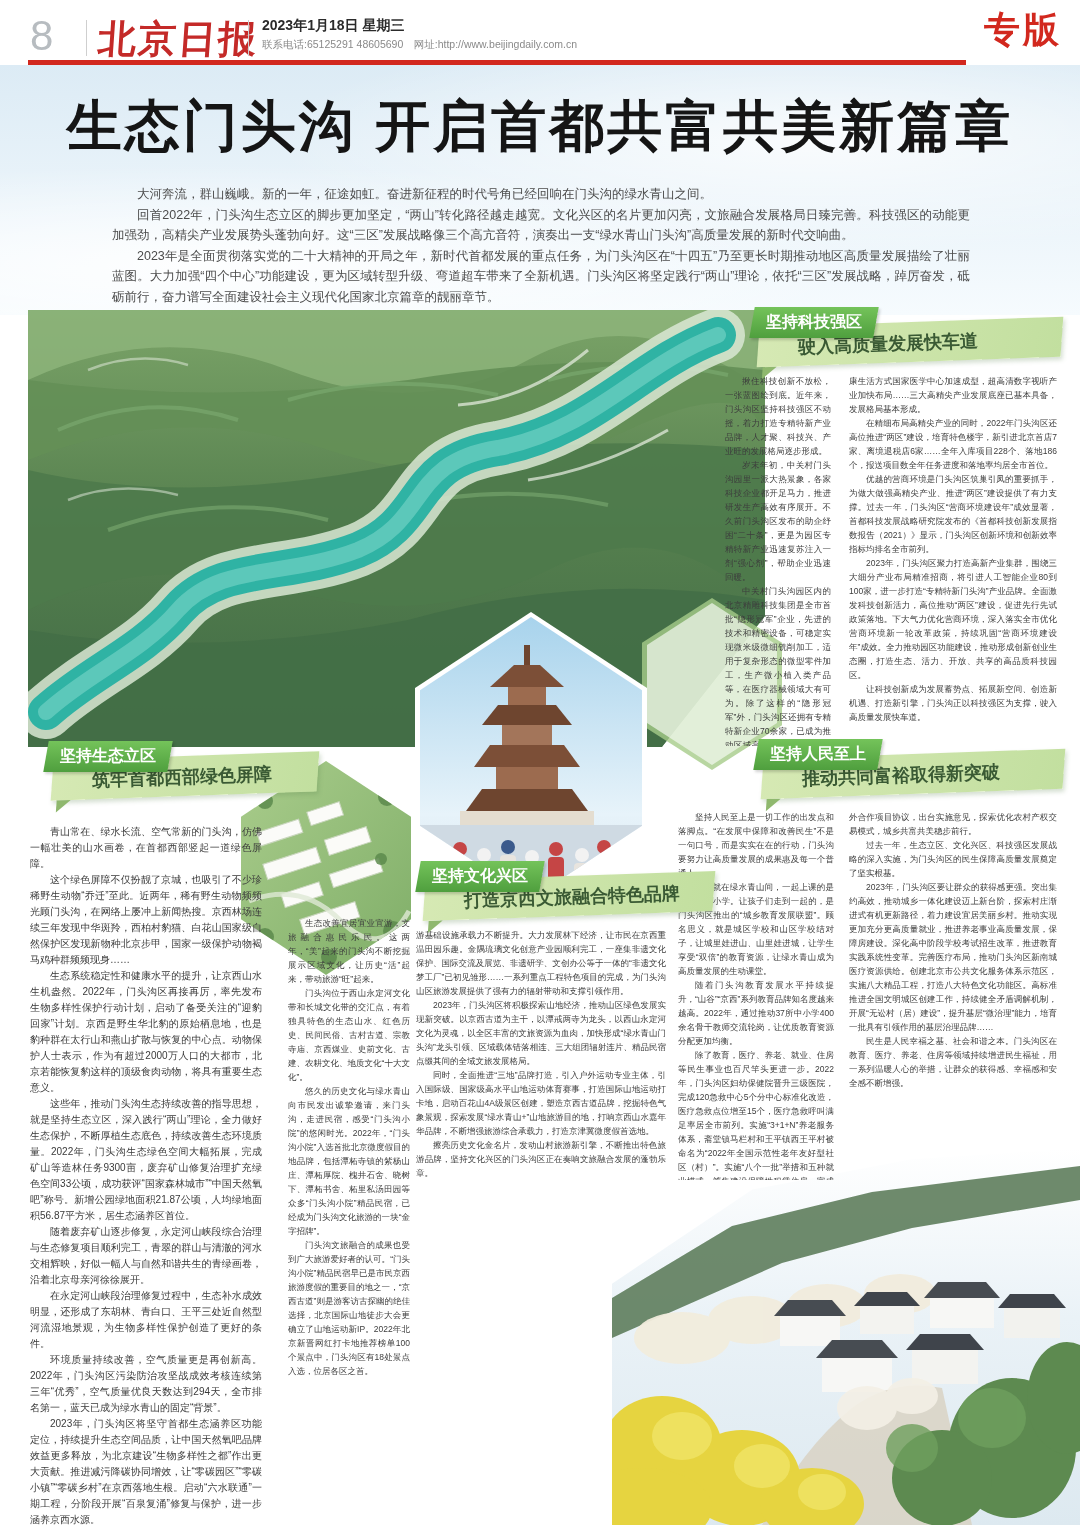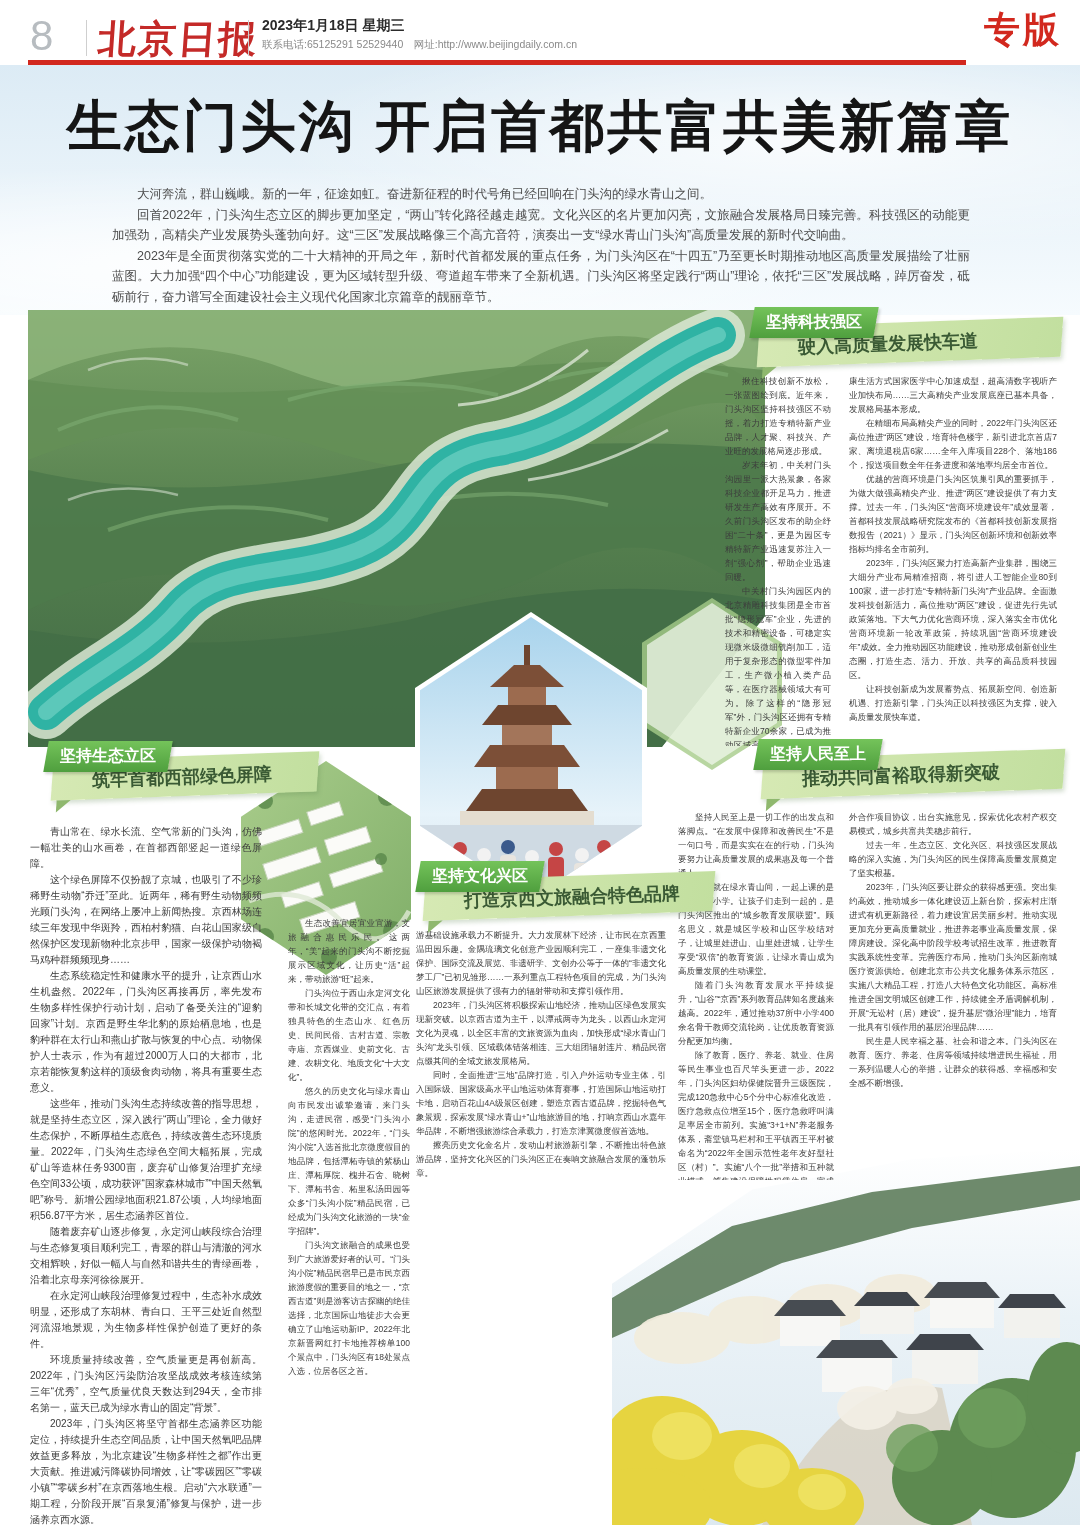--- a/index.html
+++ b/index.html
@@ -66,21 +66,21 @@
 </head>
 <body>
 
 <div id="page">
 
   <div class="pageno">8</div>
   <div class="vline" style="left:86px;"></div>
   <div class="paper-logo">北京日报</div>
   <div class="vline" style="left:248px;"></div>
   <div class="mast-date">2023年1月18日 星期三</div>
-  <div class="mast-contact">联系电话:65125291 52529440　网址:http://www.beijingdaily.com.cn</div>
+  <div class="mast-contact">联系电话:65125291 48605690　网址:http://www.beijingdaily.com.cn</div>
   <div class="edition">专版</div>
   <div class="redrule"></div>
 
   <div class="sky"></div>
   <div class="headline">生态门头沟  开启首都共富共美新篇章</div>
   <div class="intro">
     <p>大河奔流，群山巍峨。新的一年，征途如虹。奋进新征程的时代号角已经回响在门头沟的绿水青山之间。</p>
     <p>回首2022年，门头沟生态立区的脚步更加坚定，“两山”转化路径越走越宽。文化兴区的名片更加闪亮，文旅融合发展格局日臻完善。科技强区的动能更加强劲，高精尖产业发展势头蓬勃向好。这“三区”发展战略像三个高亢音符，演奏出一支“绿水青山门头沟”高质量发展的新时代交响曲。</p>
     <p>2023年是全面贯彻落实党的二十大精神的开局之年，新时代首都发展的重点任务，为门头沟区在“十四五”乃至更长时期推动地区高质量发展描绘了壮丽蓝图。大力加强“四个中心”功能建设，更为区域转型升级、弯道超车带来了全新机遇。门头沟区将坚定践行“两山”理论，依托“三区”发展战略，踔厉奋发，砥砺前行，奋力谱写全面建设社会主义现代化国家北京篇章的靓丽章节。</p>
   </div>

